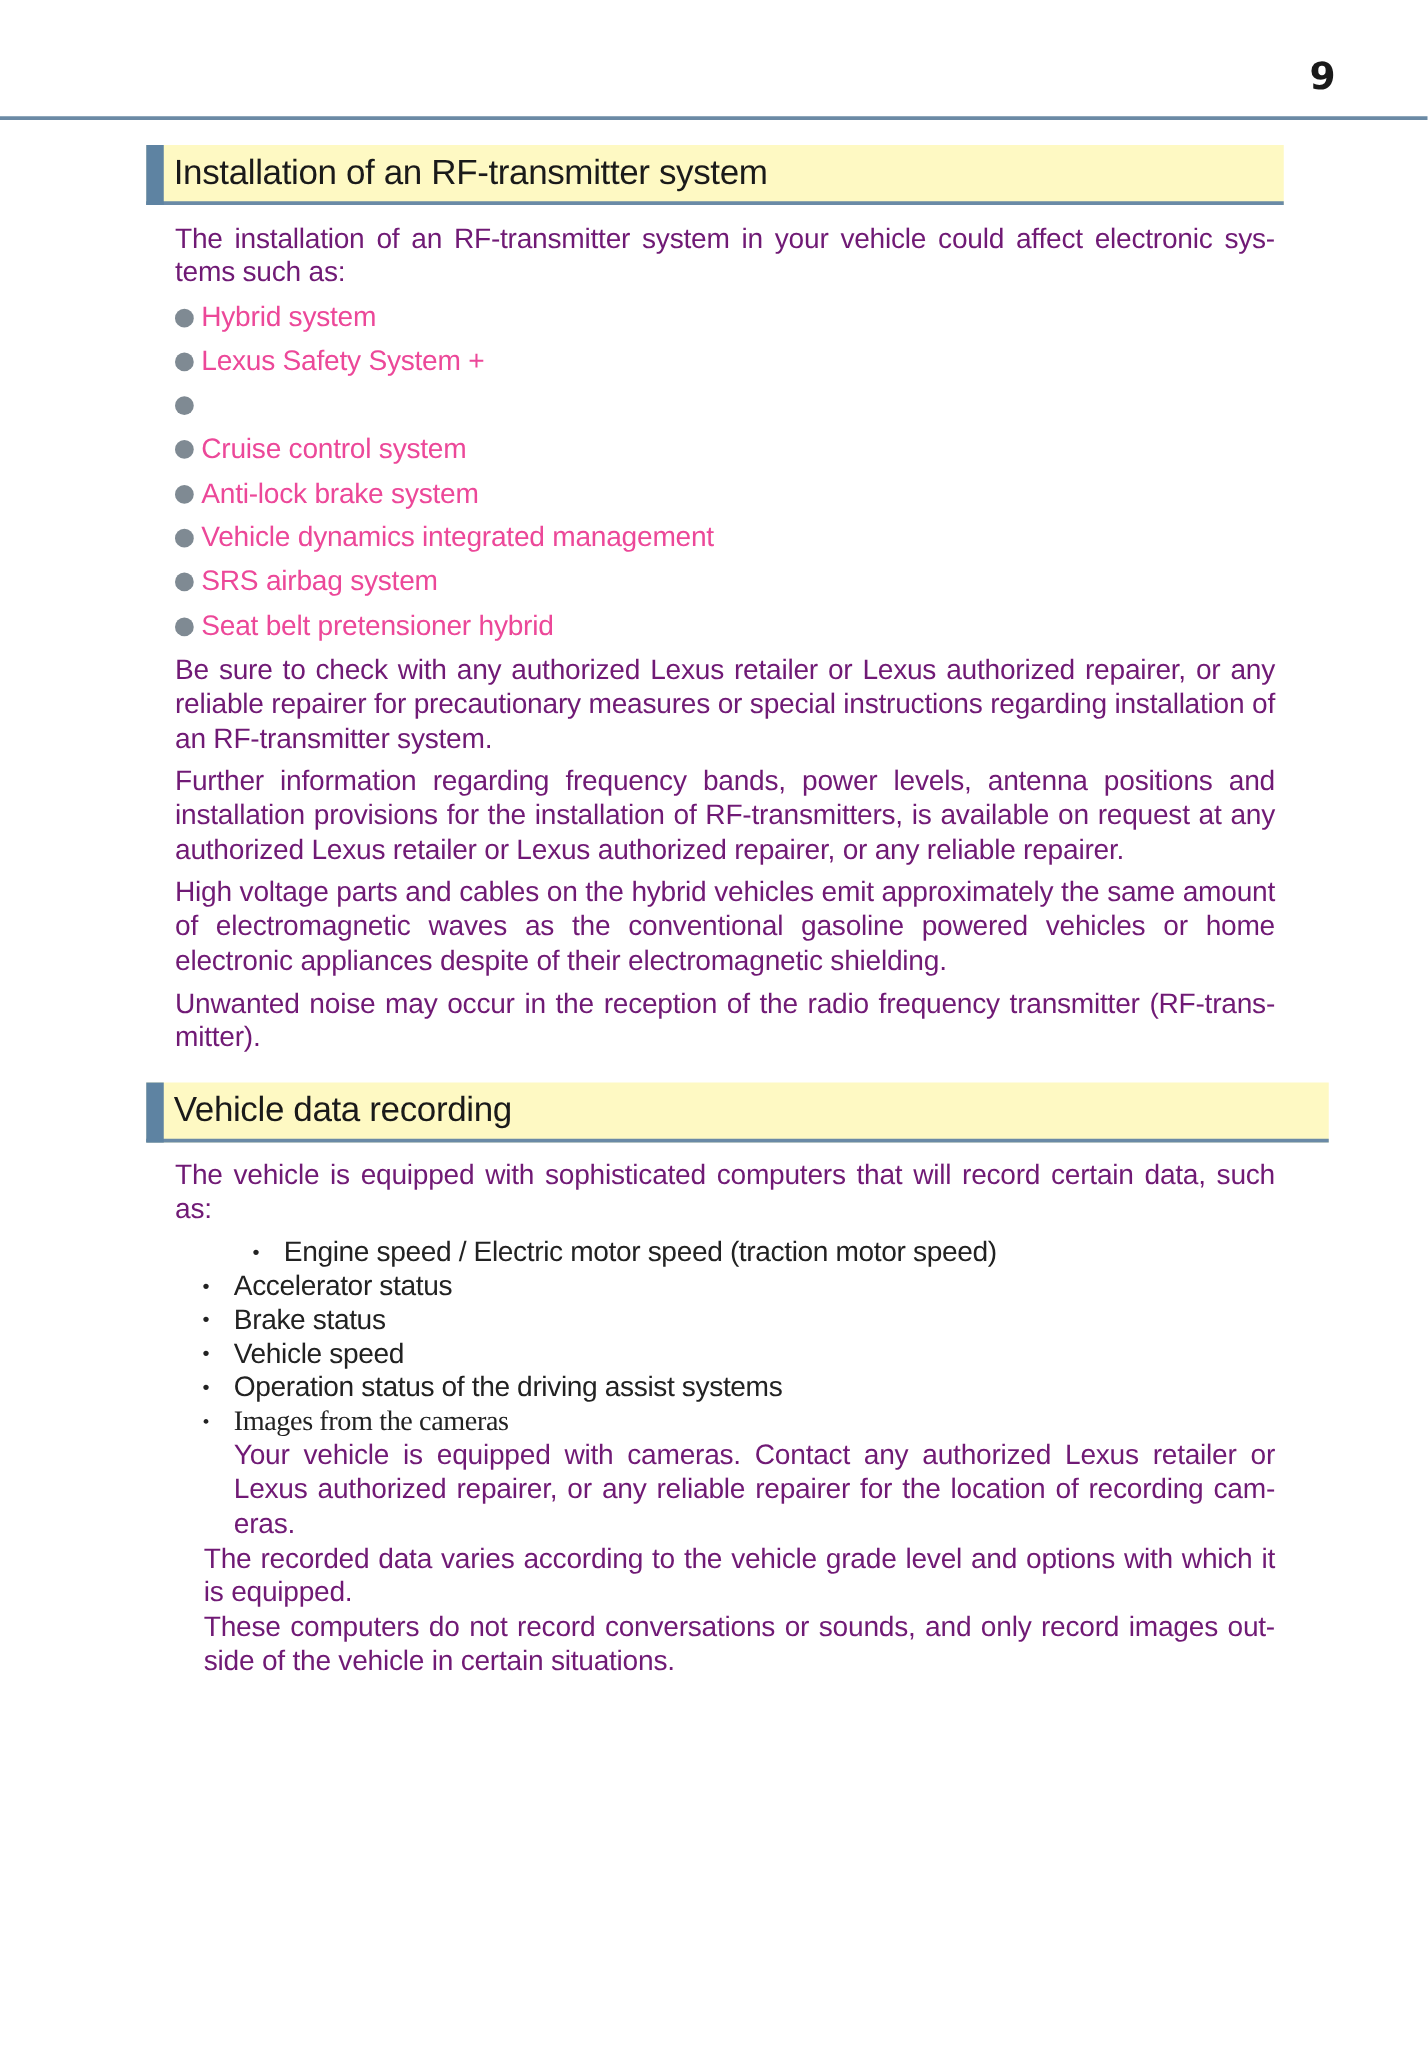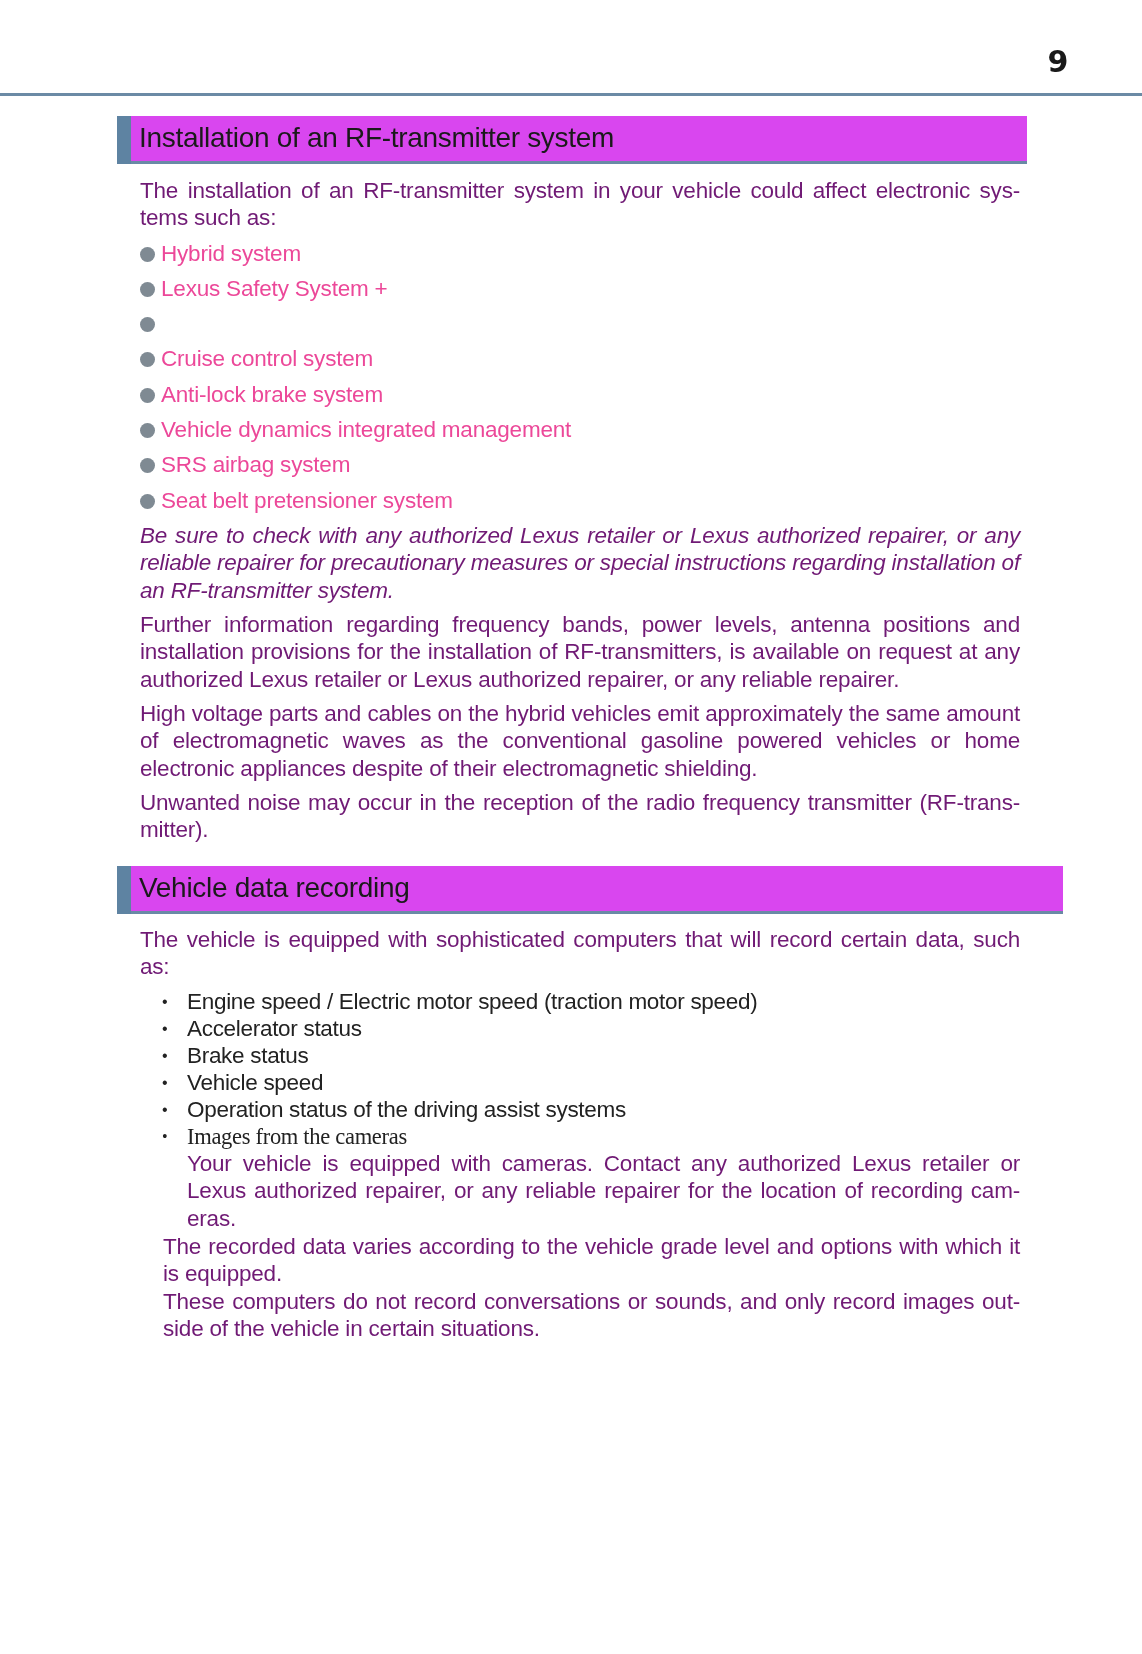--- a/index.html
+++ b/index.html
@@ -9,21 +9,21 @@
     }
     .page-number {
       position: absolute; top: 44px; left: 1040px; width: 36px; text-align: center;
       font-family: "DejaVu Sans", sans-serif; font-weight: bold; font-size: 30px; color: #1a1a1a;
     }
     .top-rule {
       position: absolute; top: 93px; left: 0; width: 1142px; height: 3px; background: #6b8aa5;
     }
     .section-header {
       position: absolute; left: 117px; width: 910px; height: 45px;
-      background: #d946ef; border-bottom: 3px solid #6a8aa6; box-sizing: content-box;
+      background: #fef9c3; border-bottom: 3px solid #6a8aa6; box-sizing: content-box;
     }
     .section-header .accent {
       position: absolute; left: 0; top: 0; width: 14px; height: 48px; background: #5e83a2;
     }
     .section-header .title {
       position: absolute; left: 22px; top: 4px; font-size: 28px; line-height: 36px;
       color: #1a1a1a; letter-spacing: -0.3px; white-space: nowrap;
       font-family: "Liberation Sans Narrow", "Liberation Sans", sans-serif;
     }
     .text {
@@ -59,35 +59,35 @@
 
 <div class="text" style="left:140px; top:177px; width:880px;">The installation of an RF-transmitter system in your vehicle could affect electronic sys-tems such as:</div>
 
 <div class="bullet-row" style="top:240px;"><span class="dot"></span><span>Hybrid system</span></div>
 <div class="bullet-row" style="top:275px;"><span class="dot"></span><span>Lexus Safety System +</span></div>
 <div class="bullet-row" style="top:310px;"><span class="dot"></span></div>
 <div class="bullet-row" style="top:345px;"><span class="dot"></span><span>Cruise control system</span></div>
 <div class="bullet-row" style="top:381px;"><span class="dot"></span><span>Anti-lock brake system</span></div>
 <div class="bullet-row" style="top:416px;"><span class="dot"></span><span>Vehicle dynamics integrated management</span></div>
 <div class="bullet-row" style="top:451px;"><span class="dot"></span><span>SRS airbag system</span></div>
-<div class="bullet-row" style="top:487px;"><span class="dot"></span><span>Seat belt pretensioner system</span></div>
+<div class="bullet-row" style="top:487px;"><span class="dot"></span><span>Seat belt pretensioner hybrid</span></div>
 
-<div class="text" style="left:140px; top:522px; width:880px;font-style:italic;">Be sure to check with any authorized Lexus retailer or Lexus authorized repairer, or any reliable repairer for precautionary measures or special instructions regarding installation of an RF-transmitter system.</div>
+<div class="text" style="left:140px; top:522px; width:880px;">Be sure to check with any authorized Lexus retailer or Lexus authorized repairer, or any reliable repairer for precautionary measures or special instructions regarding installation of an RF-transmitter system.</div>
 <div class="text" style="left:140px; top:611px; width:880px;">Further information regarding frequency bands, power levels, antenna positions and installation provisions for the installation of RF-transmitters, is available on request at any authorized Lexus retailer or Lexus authorized repairer, or any reliable repairer.</div>
 <div class="text" style="left:140px; top:700px; width:880px;">High voltage parts and cables on the hybrid vehicles emit approximately the same amount of electromagnetic waves as the conventional gasoline powered vehicles or home electronic appliances despite of their electromagnetic shielding.</div>
 <div class="text" style="left:140px; top:789px; width:880px;">Unwanted noise may occur in the reception of the radio frequency transmitter (RF-trans-mitter).</div>
 
 <div class="section-header" style="top:866px;padding-left:36px;">
   <div class="accent"></div>
   <div class="title">Vehicle data recording</div>
 </div>
 
 <div class="text" style="left:140px; top:926px; width:880px;">The vehicle is equipped with sophisticated computers that will record certain data, such as:</div>
 
-<div class="small-bullet-row" style="top:988px;"><span class="sdot">•</span><span>Engine speed / Electric motor speed (traction motor speed)</span></div>
+<div class="small-bullet-row" style="top:988px;margin-left:40px;"><span class="sdot">•</span><span>Engine speed / Electric motor speed (traction motor speed)</span></div>
 <div class="small-bullet-row" style="top:1015px;"><span class="sdot">•</span><span>Accelerator status</span></div>
 <div class="small-bullet-row" style="top:1042px;"><span class="sdot">•</span><span>Brake status</span></div>
 <div class="small-bullet-row" style="top:1069px;"><span class="sdot">•</span><span>Vehicle speed</span></div>
 <div class="small-bullet-row" style="top:1096px;"><span class="sdot">•</span><span>Operation status of the driving assist systems</span></div>
 <div class="small-bullet-row" style="top:1123px;font-family:Liberation Serif, serif;"><span class="sdot">•</span><span>Images from the cameras</span></div>
 
 <div class="text" style="left:187px; top:1150px; width:833px;">Your vehicle is equipped with cameras. Contact any authorized Lexus retailer or Lexus authorized repairer, or any reliable repairer for the location of recording cam-eras.</div>
 <div class="text" style="left:163px; top:1233px; width:857px;">The recorded data varies according to the vehicle grade level and options with which it is equipped.</div>
 <div class="text" style="left:163px; top:1288px; width:857px;">These computers do not record conversations or sounds, and only record images out-side of the vehicle in certain situations.</div>
 

